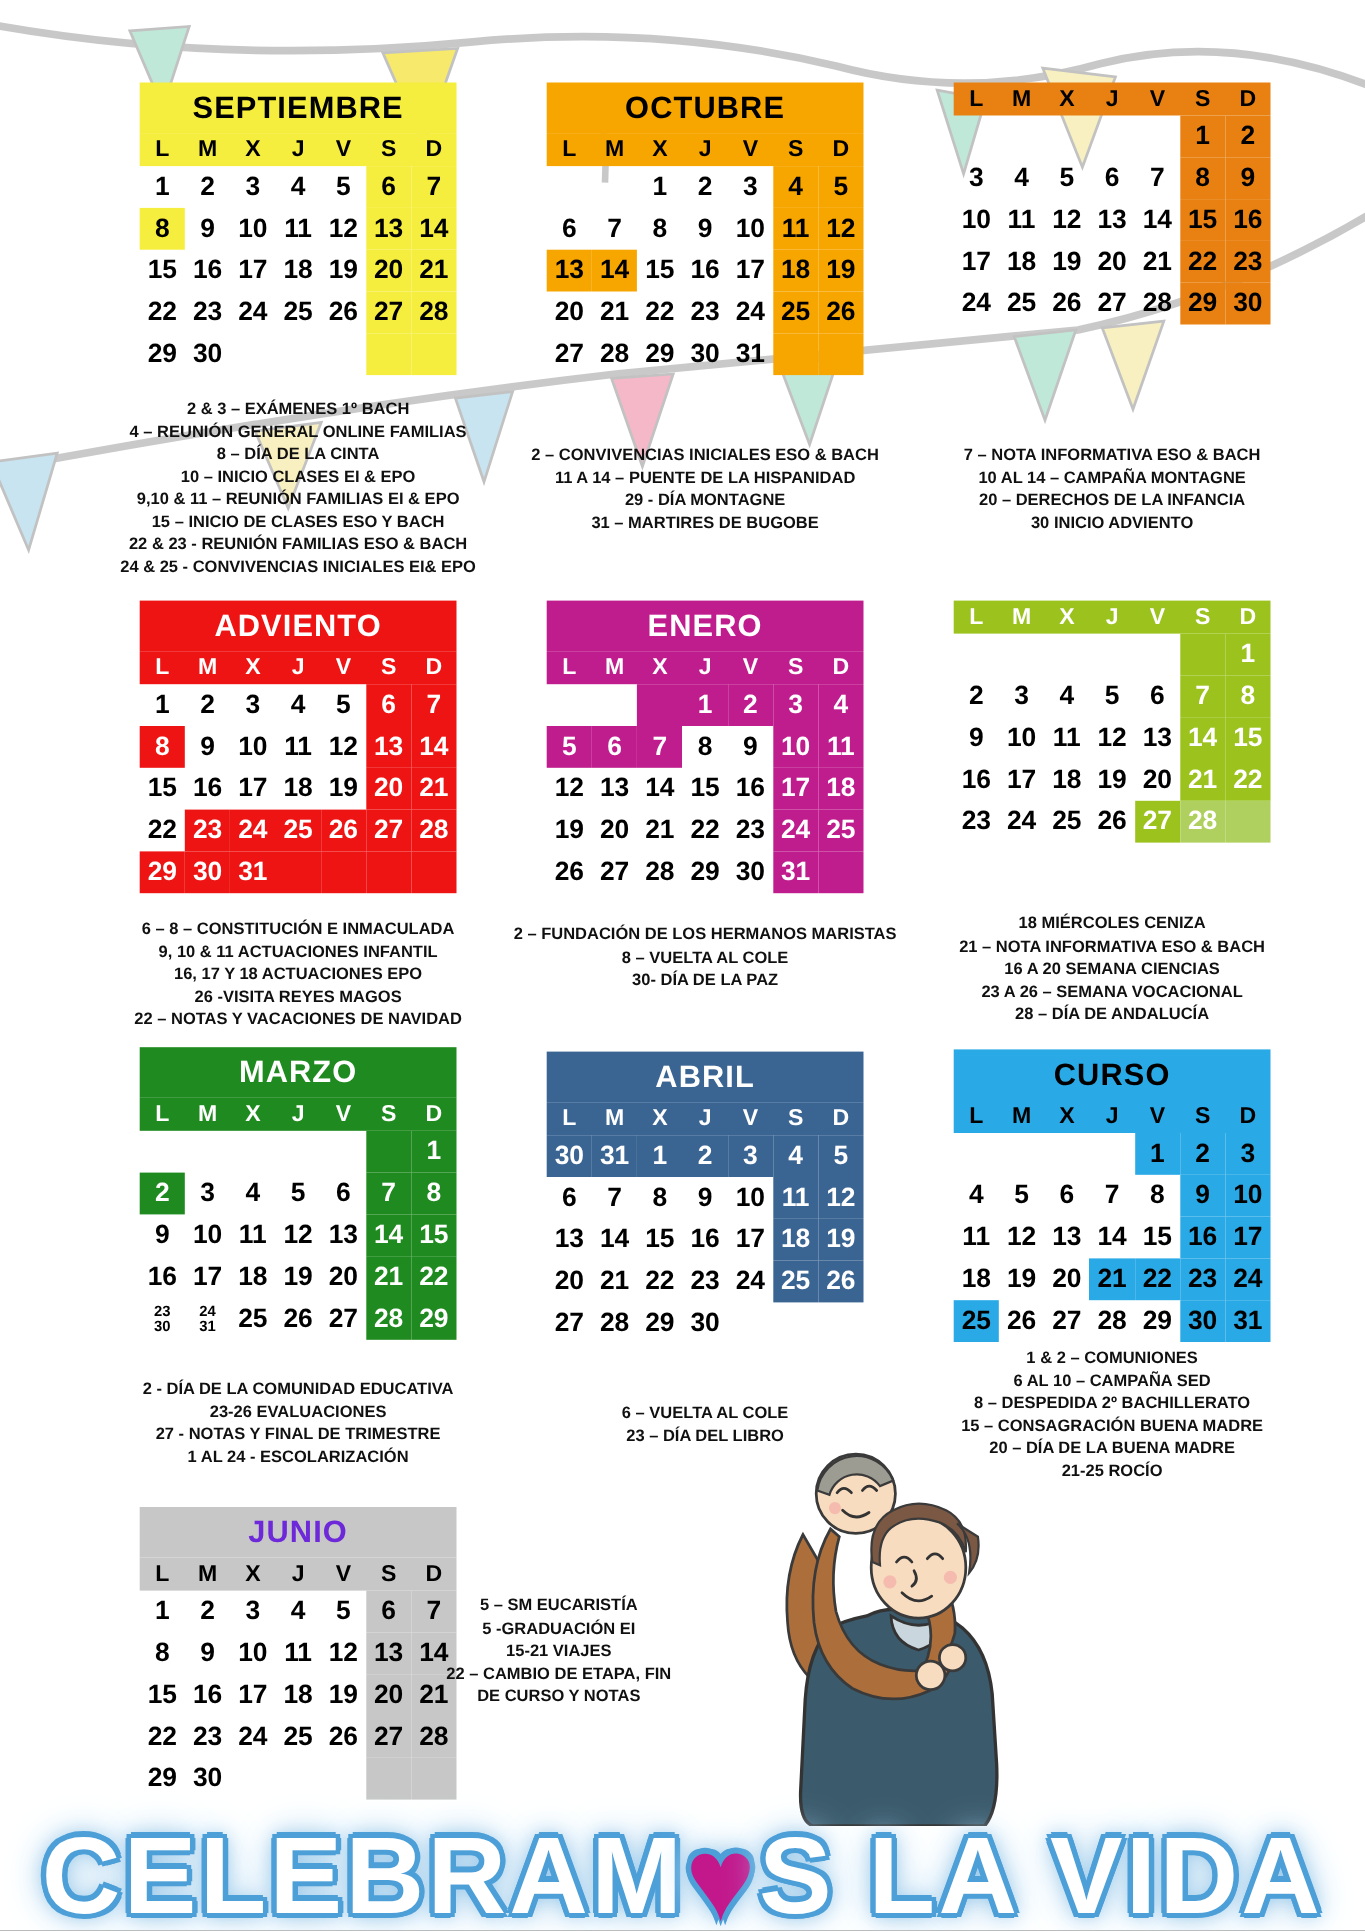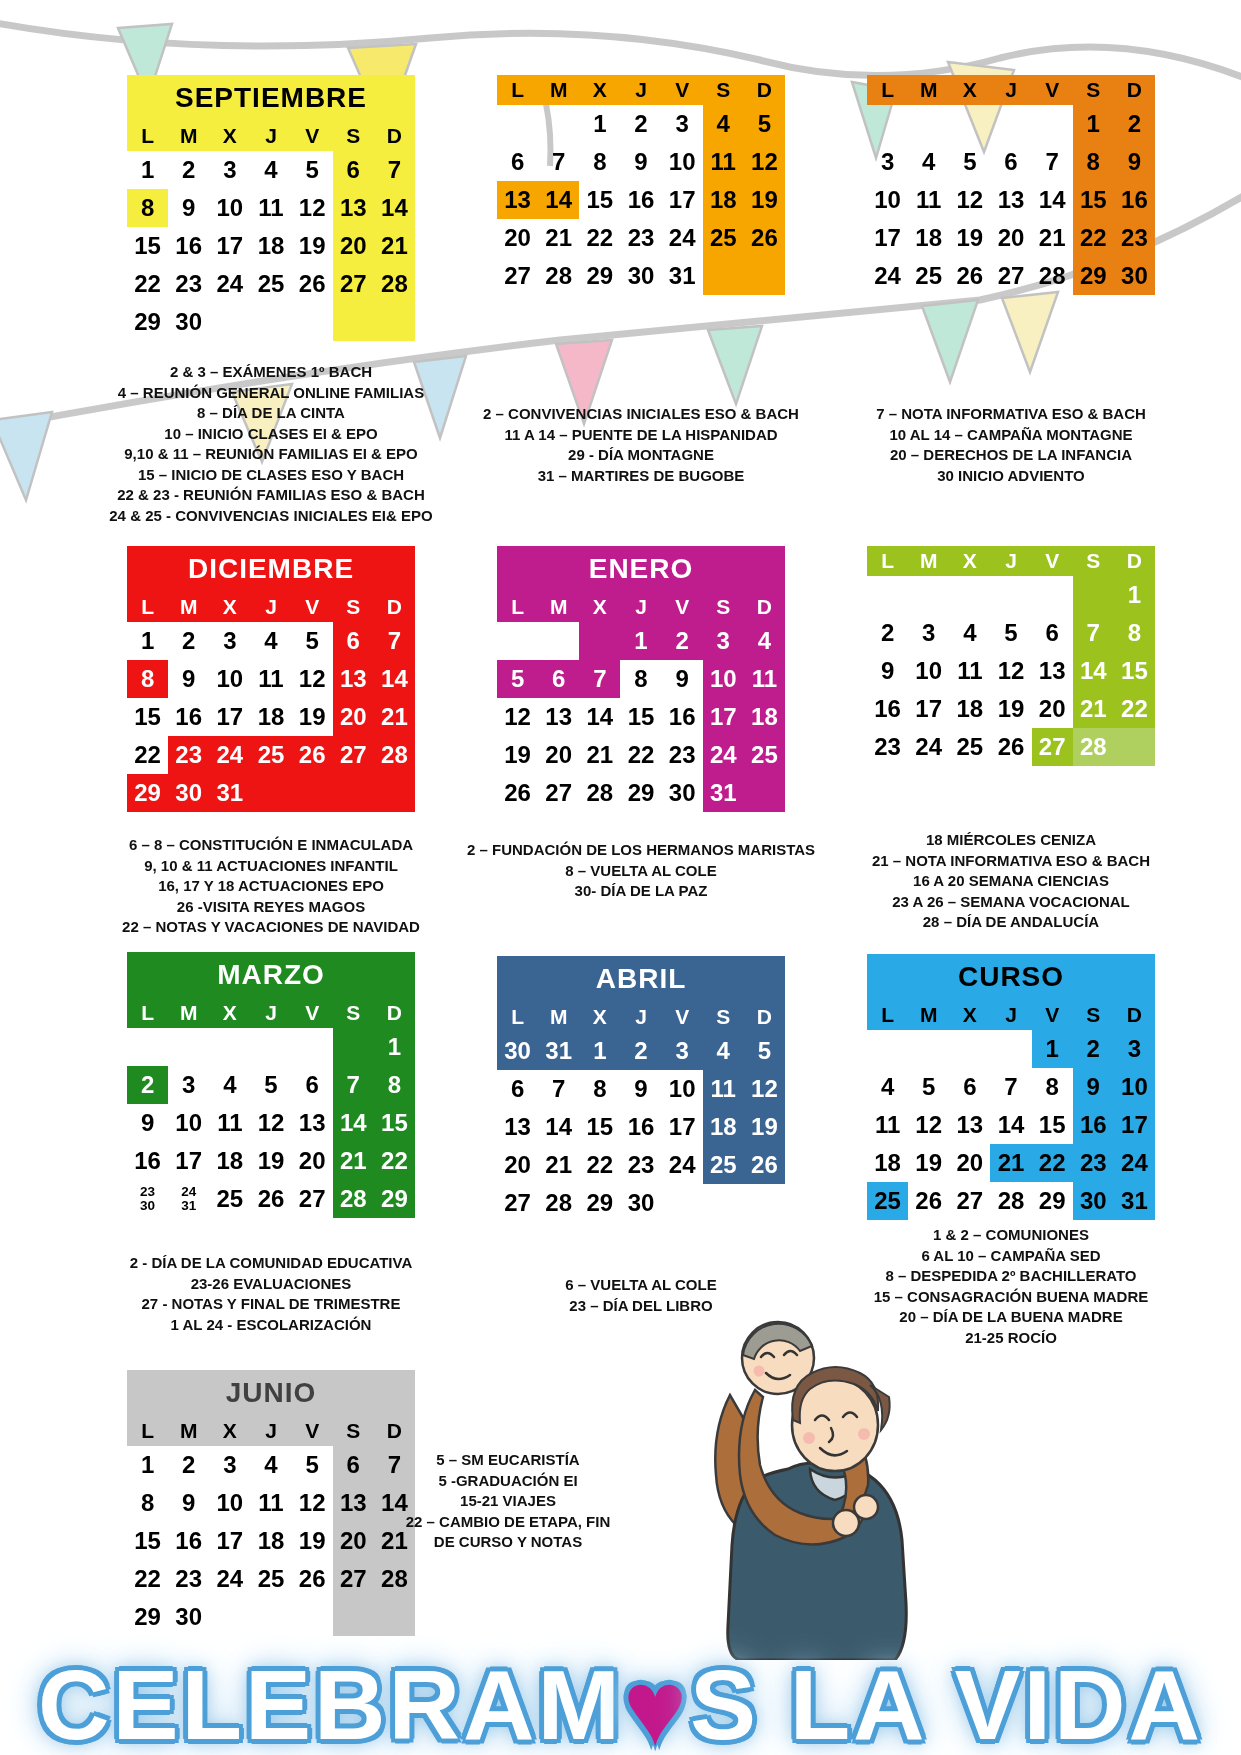--- a/index.html
+++ b/index.html
@@ -116,20 +116,21 @@
         <div class="note-line">2 &amp; 3 – EXÁMENES 1º BACH</div>
         <div class="note-line">4 – REUNIÓN GENERAL ONLINE FAMILIAS</div>
         <div class="note-line">8 – DÍA DE LA CINTA</div>
         <div class="note-line">10 – INICIO CLASES EI &amp; EPO</div>
         <div class="note-line">9,10 &amp; 11 – REUNIÓN FAMILIAS EI &amp; EPO</div>
         <div class="note-line">15 – INICIO DE CLASES ESO Y BACH</div>
         <div class="note-line">22 &amp; 23 - REUNIÓN FAMILIAS ESO &amp; BACH</div>
         <div class="note-line">24 &amp; 25 - CONVIVENCIAS INICIALES EI&amp; EPO</div>
       </div>
       <div class="month pos-1">
+        <div class="m-title" style="background: rgb(247, 166, 0); color: rgb(0, 0, 0);">OCTUBRE</div>
         <div class="m-week" style="background: rgb(247, 166, 0);">
           <span style="color: rgb(0, 0, 0);">L</span>
           <span style="color: rgb(0, 0, 0);">M</span>
           <span style="color: rgb(0, 0, 0);">X</span>
           <span style="color: rgb(0, 0, 0);">J</span>
           <span style="color: rgb(0, 0, 0);">V</span>
           <span style="color: rgb(0, 0, 0);">S</span>
           <span style="color: rgb(0, 0, 0);">D</span>
         </div>
         <div class="m-grid">
@@ -224,21 +225,21 @@
           <div class="cell" style="background: rgb(232, 129, 18); color: rgb(0, 0, 0);">30</div>
         </div>
       </div>
       <div class="notes npos-2">
         <div class="note-line">7 – NOTA INFORMATIVA ESO &amp; BACH</div>
         <div class="note-line">10 AL 14 – CAMPAÑA MONTAGNE</div>
         <div class="note-line">20 – DERECHOS DE LA INFANCIA</div>
         <div class="note-line">30 INICIO ADVIENTO</div>
       </div>
       <div class="month pos-3">
-        <div class="m-title" style="background: rgb(238, 20, 20); color: rgb(255, 255, 255);">DICIEMBRE</div>
+        <div class="m-title" style="background: rgb(238, 20, 20); color: rgb(255, 255, 255);">ADVIENTO</div>
         <div class="m-week" style="background: rgb(238, 20, 20);">
           <span style="color: rgb(255, 255, 255);">L</span>
           <span style="color: rgb(255, 255, 255);">M</span>
           <span style="color: rgb(255, 255, 255);">X</span>
           <span style="color: rgb(255, 255, 255);">J</span>
           <span style="color: rgb(255, 255, 255);">V</span>
           <span style="color: rgb(255, 255, 255);">S</span>
           <span style="color: rgb(255, 255, 255);">D</span>
         </div>
         <div class="m-grid">
@@ -560,21 +561,21 @@
       </div>
       <div class="notes npos-8">
         <div class="note-line">1 &amp; 2 – COMUNIONES</div>
         <div class="note-line">6 AL 10 – CAMPAÑA SED</div>
         <div class="note-line">8 – DESPEDIDA 2º BACHILLERATO</div>
         <div class="note-line">15 – CONSAGRACIÓN BUENA MADRE</div>
         <div class="note-line">20 – DÍA DE LA BUENA MADRE</div>
         <div class="note-line">21-25 ROCÍO</div>
       </div>
       <div class="month pos-9">
-        <div class="m-title" style="background: rgb(199, 199, 199); color: #404040;">JUNIO</div>
+        <div class="m-title" style="background: rgb(199, 199, 199); color: #6d28d9;">JUNIO</div>
         <div class="m-week" style="background: rgb(199, 199, 199);">
           <span style="color: rgb(0, 0, 0);">L</span>
           <span style="color: rgb(0, 0, 0);">M</span>
           <span style="color: rgb(0, 0, 0);">X</span>
           <span style="color: rgb(0, 0, 0);">J</span>
           <span style="color: rgb(0, 0, 0);">V</span>
           <span style="color: rgb(0, 0, 0);">S</span>
           <span style="color: rgb(0, 0, 0);">D</span>
         </div>
         <div class="m-grid">

